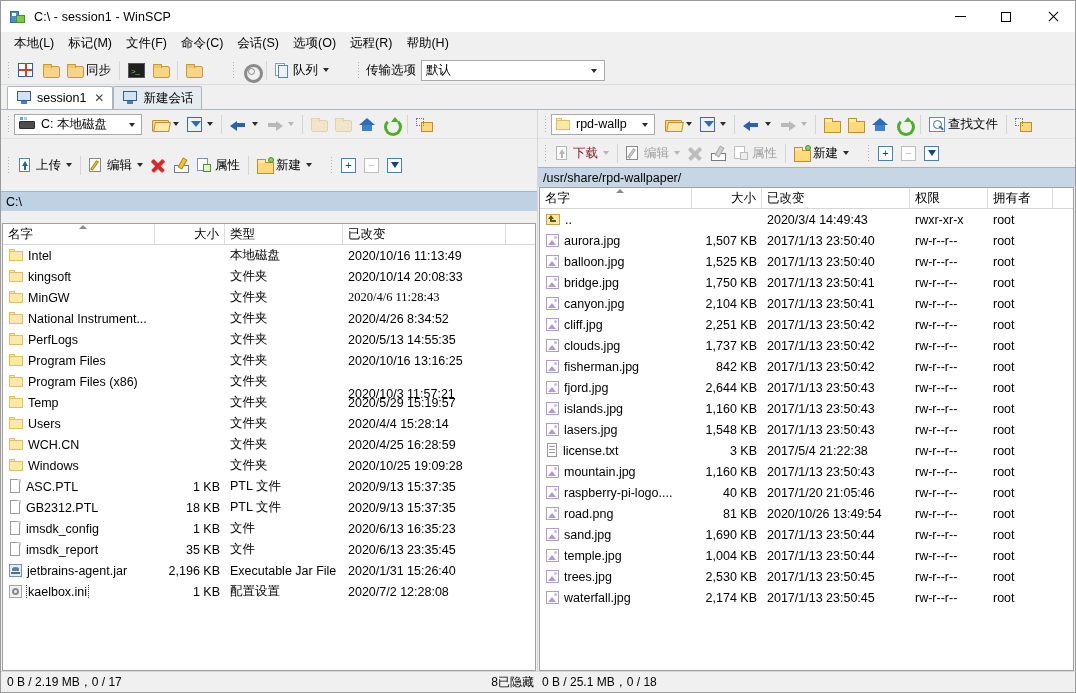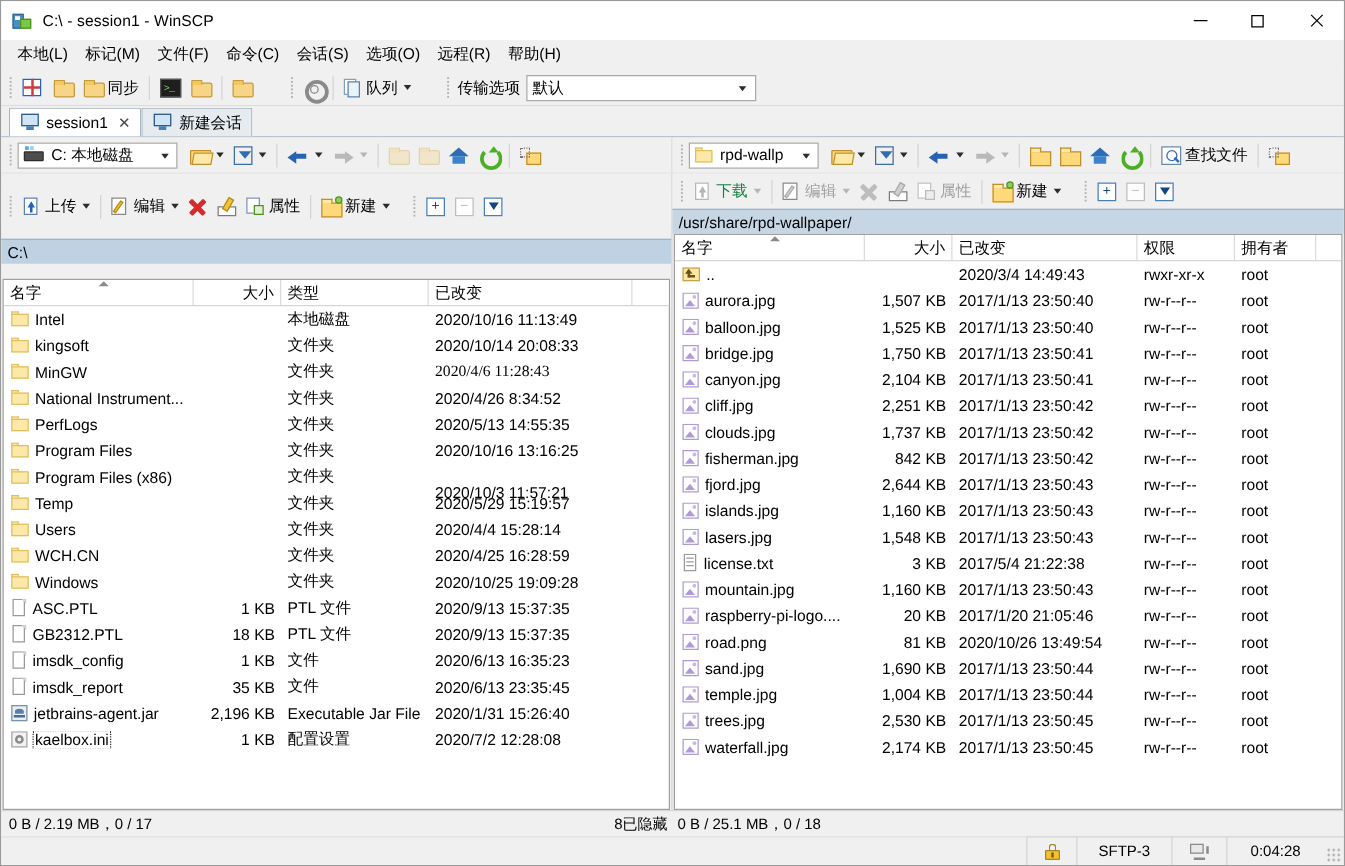--- a/index.html
+++ b/index.html
@@ -825,21 +825,21 @@
       </div>
 
       <div class="pane-tb2">
         <div class="grip"></div>
         <div class="tb-btn">
           <span class="ic-upload dim">
               <i class="pg"></i>
               <i class="ar"></i>
               <i class="st"></i>
             </span>
-          <span style="color:#15803d">下载</span>
+          <span style="color:#7f1d1d">下载</span>
           <span class="caret dim"></span>
         </div>
         <div class="tb-sep"></div>
         <div class="tb-btn">
           <span class="ic-pencil dim">
               <i class="pg"></i>
               <i class="pc"></i>
             </span>
           <span style="color:#a0a0a0">编辑</span>
           <span class="caret dim"></span>
@@ -1103,21 +1103,21 @@
             </div>
             <div class="row">
               <div class="cell name" style="width: 152px; flex: 0 0 152px;">
                 <span class="ic-img">
                   <i class="p"></i>
                   <i class="s"></i>
                   <i class="m"></i>
                 </span>
                 <span class="namebox">raspberry-pi-logo....</span>
               </div>
-              <div class="cell r" style="width: 70px; flex: 0 0 70px;">20 KB</div>
+              <div class="cell r" style="width: 70px; flex: 0 0 70px;">40 KB</div>
               <div class="cell" style="width: 148px; flex: 0 0 148px;">2017/1/20 21:05:46</div>
               <div class="cell" style="width: 78px; flex: 0 0 78px;">rw-r--r--</div>
               <div class="cell" style="width: 65px; flex: 0 0 65px;">root</div>
               <div class="cell" style="flex: 1 1 auto;"></div>
             </div>
             <div class="row">
               <div class="cell name" style="width: 152px; flex: 0 0 152px;">
                 <span class="ic-img">
                   <i class="p"></i>
                   <i class="s"></i>
@@ -1199,40 +1199,14 @@
   <div class="statusrow">
     <div class="st-left">
       <span style="padding-left:6px">0 B / 2.19 MB，0 / 17</span>
       <span style="margin-left:auto;padding-right:4px;">8已隐藏</span>
     </div>
     <div class="st-right">
       <span style="padding-left:4px">0 B / 25.1 MB，0 / 18</span>
     </div>
   </div>
 
-  <div class="bottombar">
-    <div class="bb-spacer"></div>
-    <div class="bb-cell" style="width:40px">
-      <span class="lock">
-          <i class="sh"></i>
-          <i class="body"></i>
-          <i class="kh"></i>
-        </span>
-    </div>
-    <div class="bb-cell" style="width:76px">
-      <span>SFTP-3</span>
-    </div>
-    <div class="bb-cell" style="width:44px">
-      <span class="netic">
-          <i class="m"></i>
-          <i class="s"></i>
-          <i class="a"></i>
-        </span>
-    </div>
-    <div class="bb-cell" style="width:78px">
-      <span>0:04:28</span>
-    </div>
-    <div class="bb-cell" style="width:16px;border-left:none;align-items:flex-end;justify-content:flex-end;padding:0 2px 2px 0">
-      <span class="grip-corner"></span>
-    </div>
-  </div>
 
 </div>
 
 </body></html>

